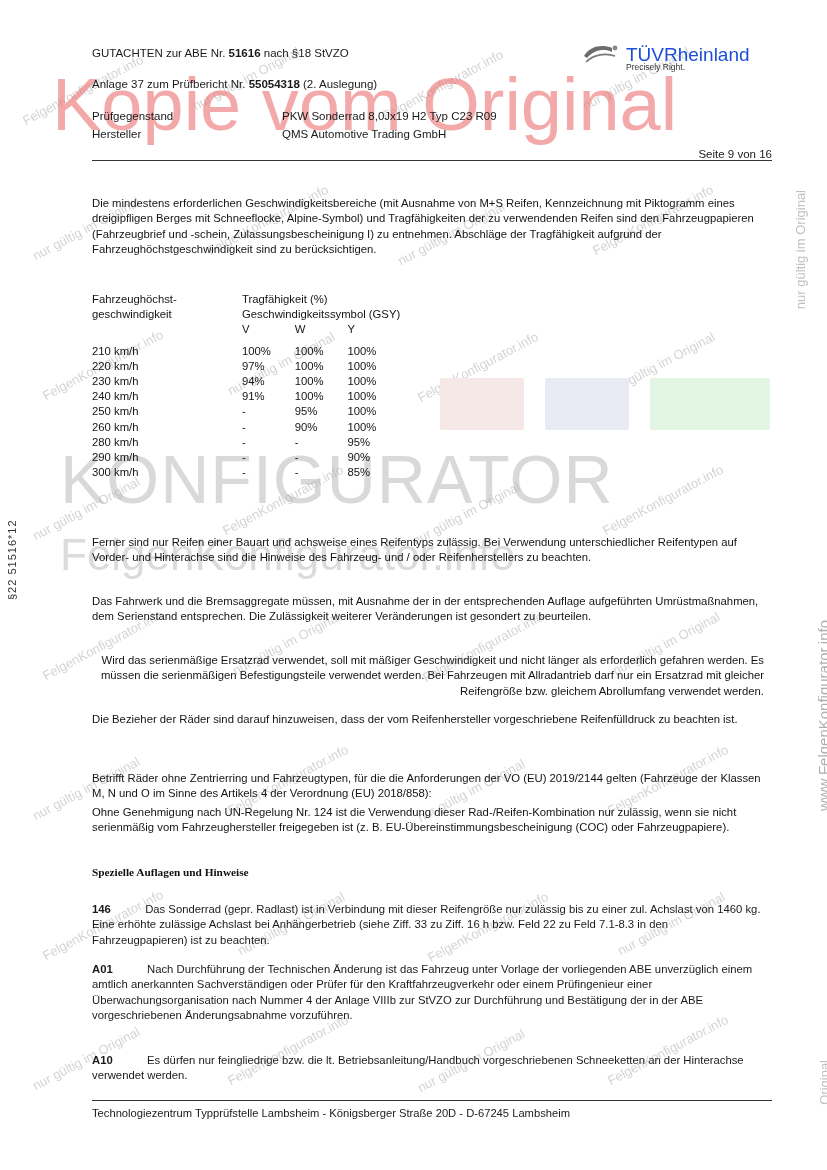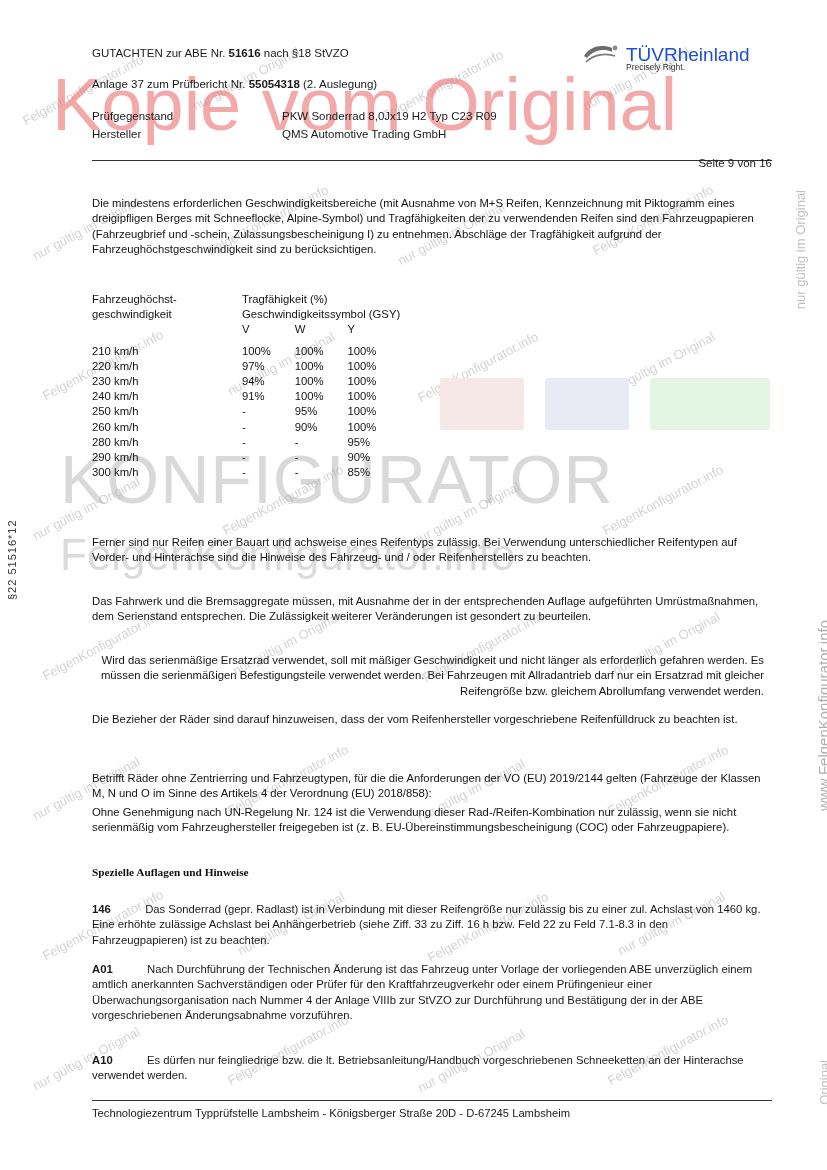--- a/index.html
+++ b/index.html
@@ -178,21 +178,21 @@
   .hdr-rule {
     position: absolute;
     left: 0;
     top: 160px;
     width: 680px;
     border-top: 1px solid #333;
   }
   .page-no {
     position: absolute;
     right: 0;
-    top: 157px;
+    top: 148px;
     font-size: 11.5px;
     white-space: nowrap;
   }
 
   
   .para {
     position: absolute;
     font-size: 11.3px;
     line-height: 15.4px;
     color: #141414;

